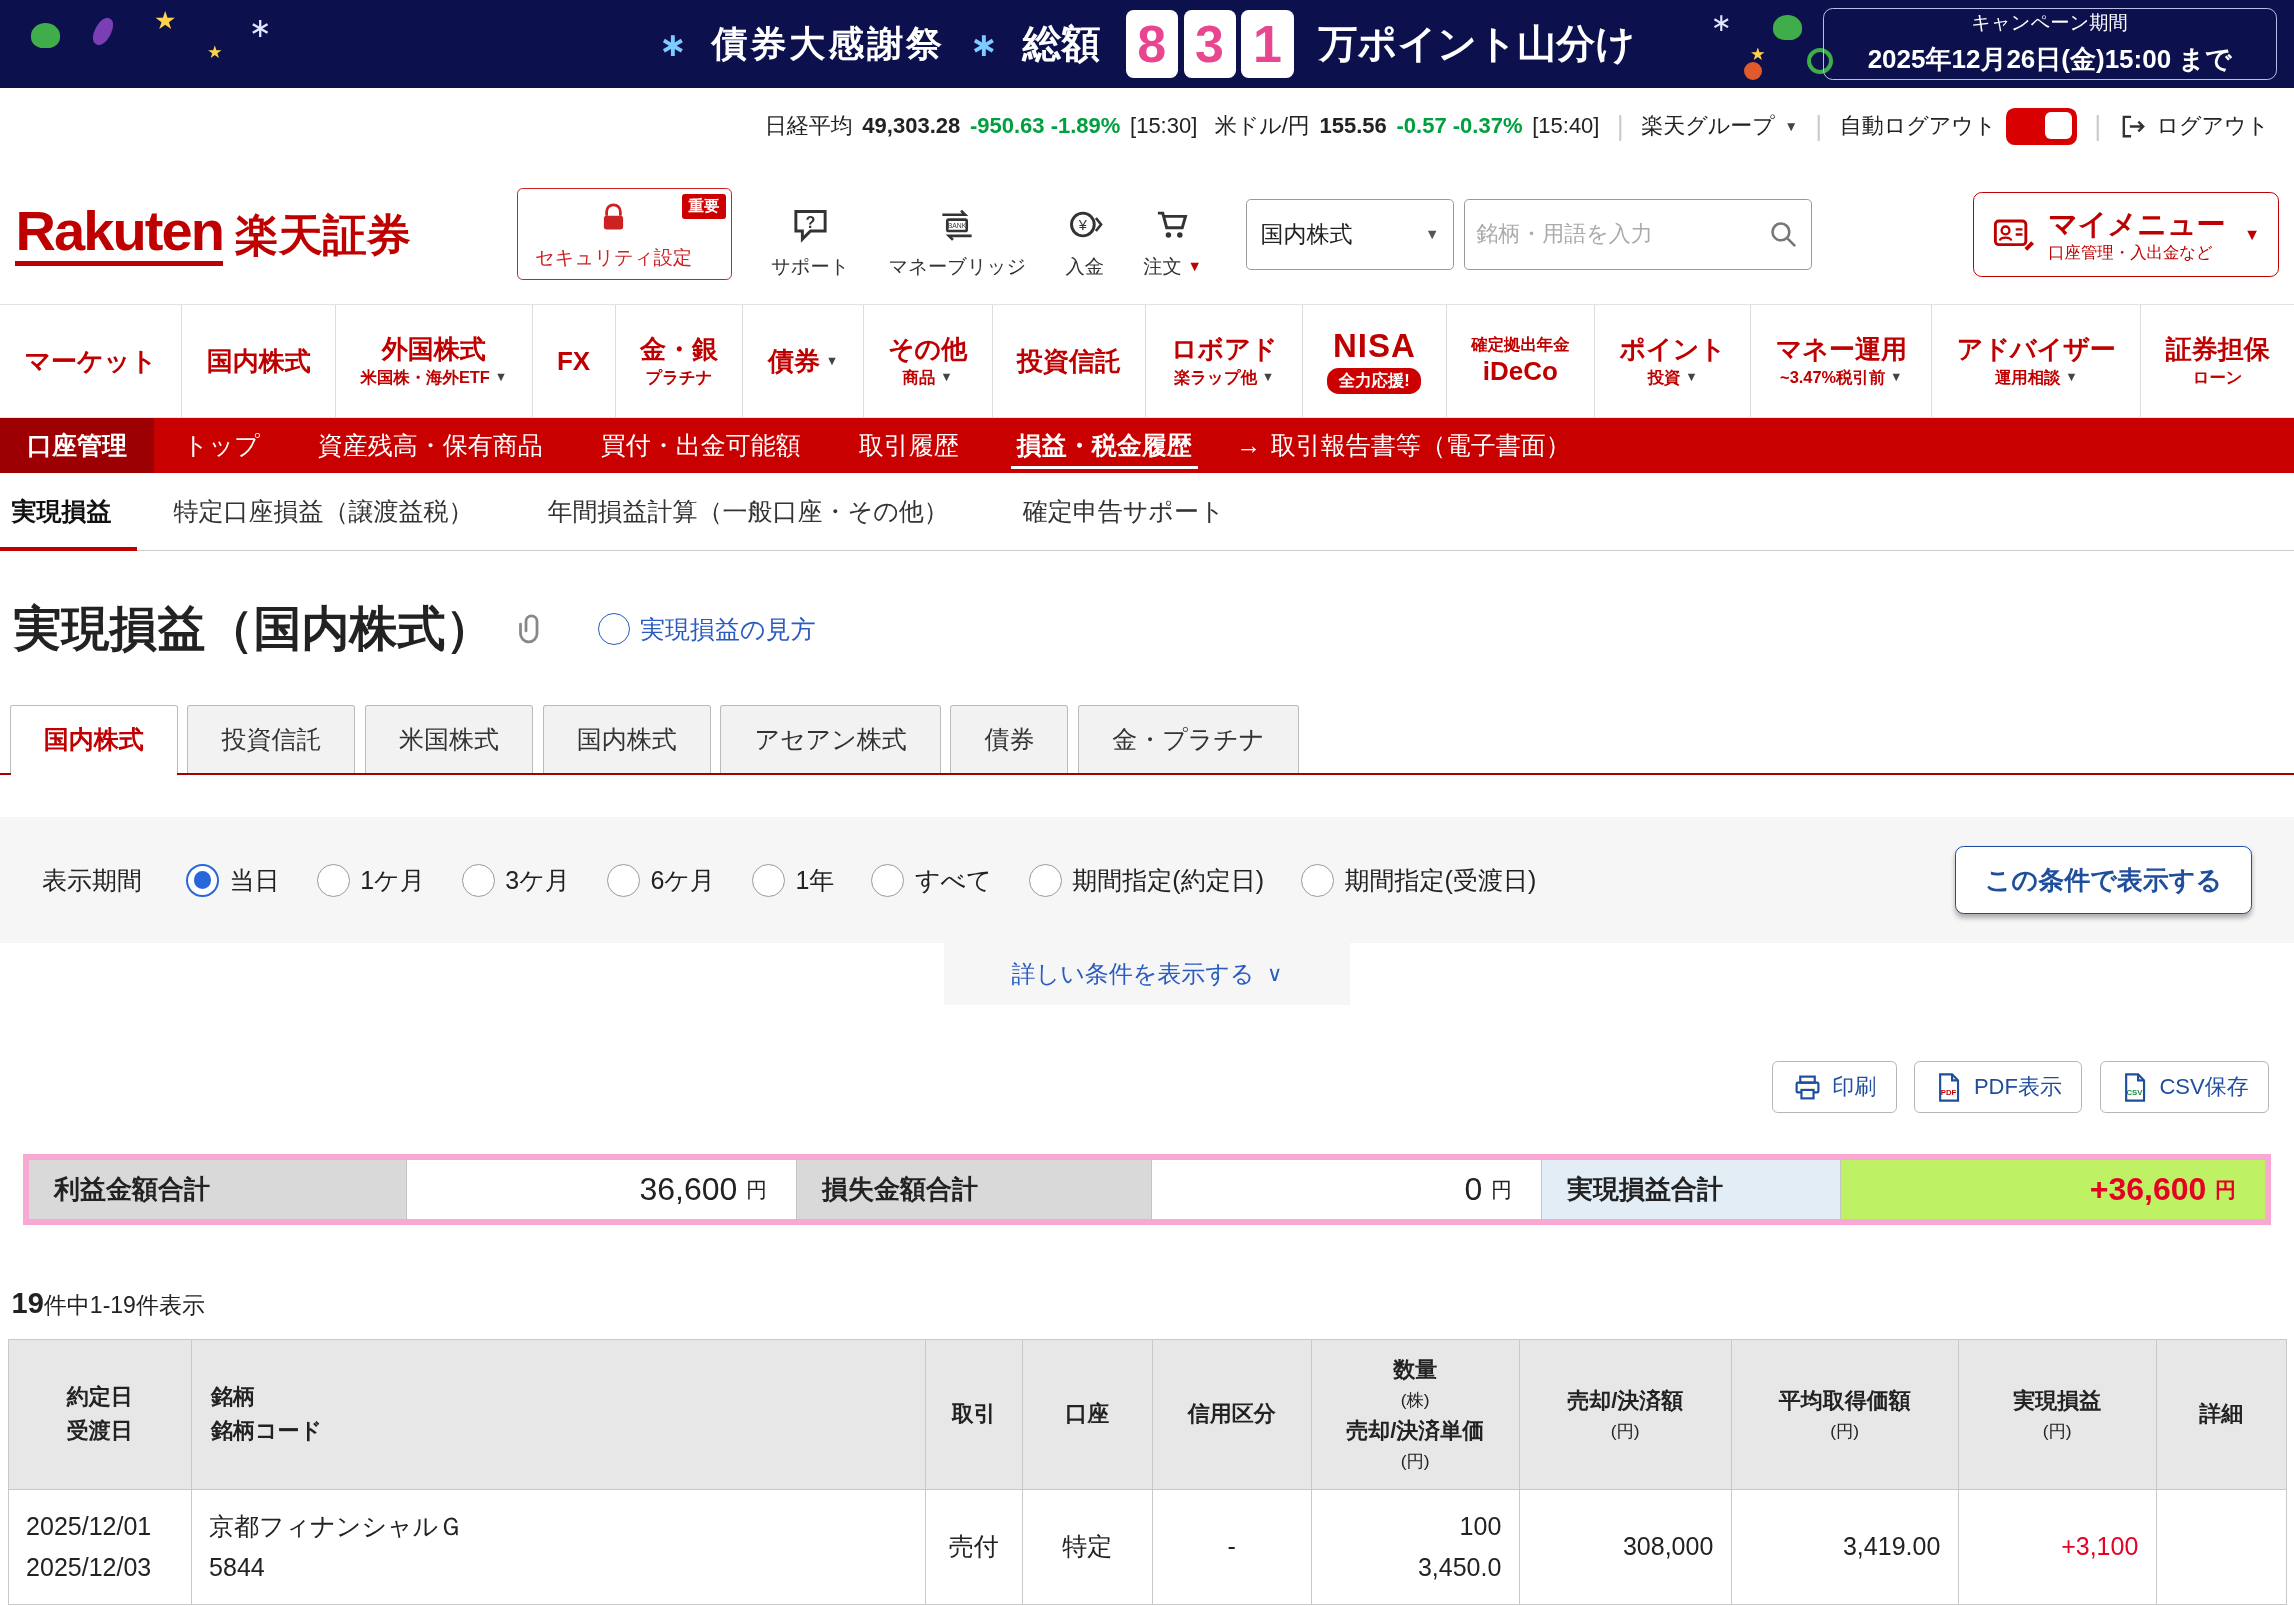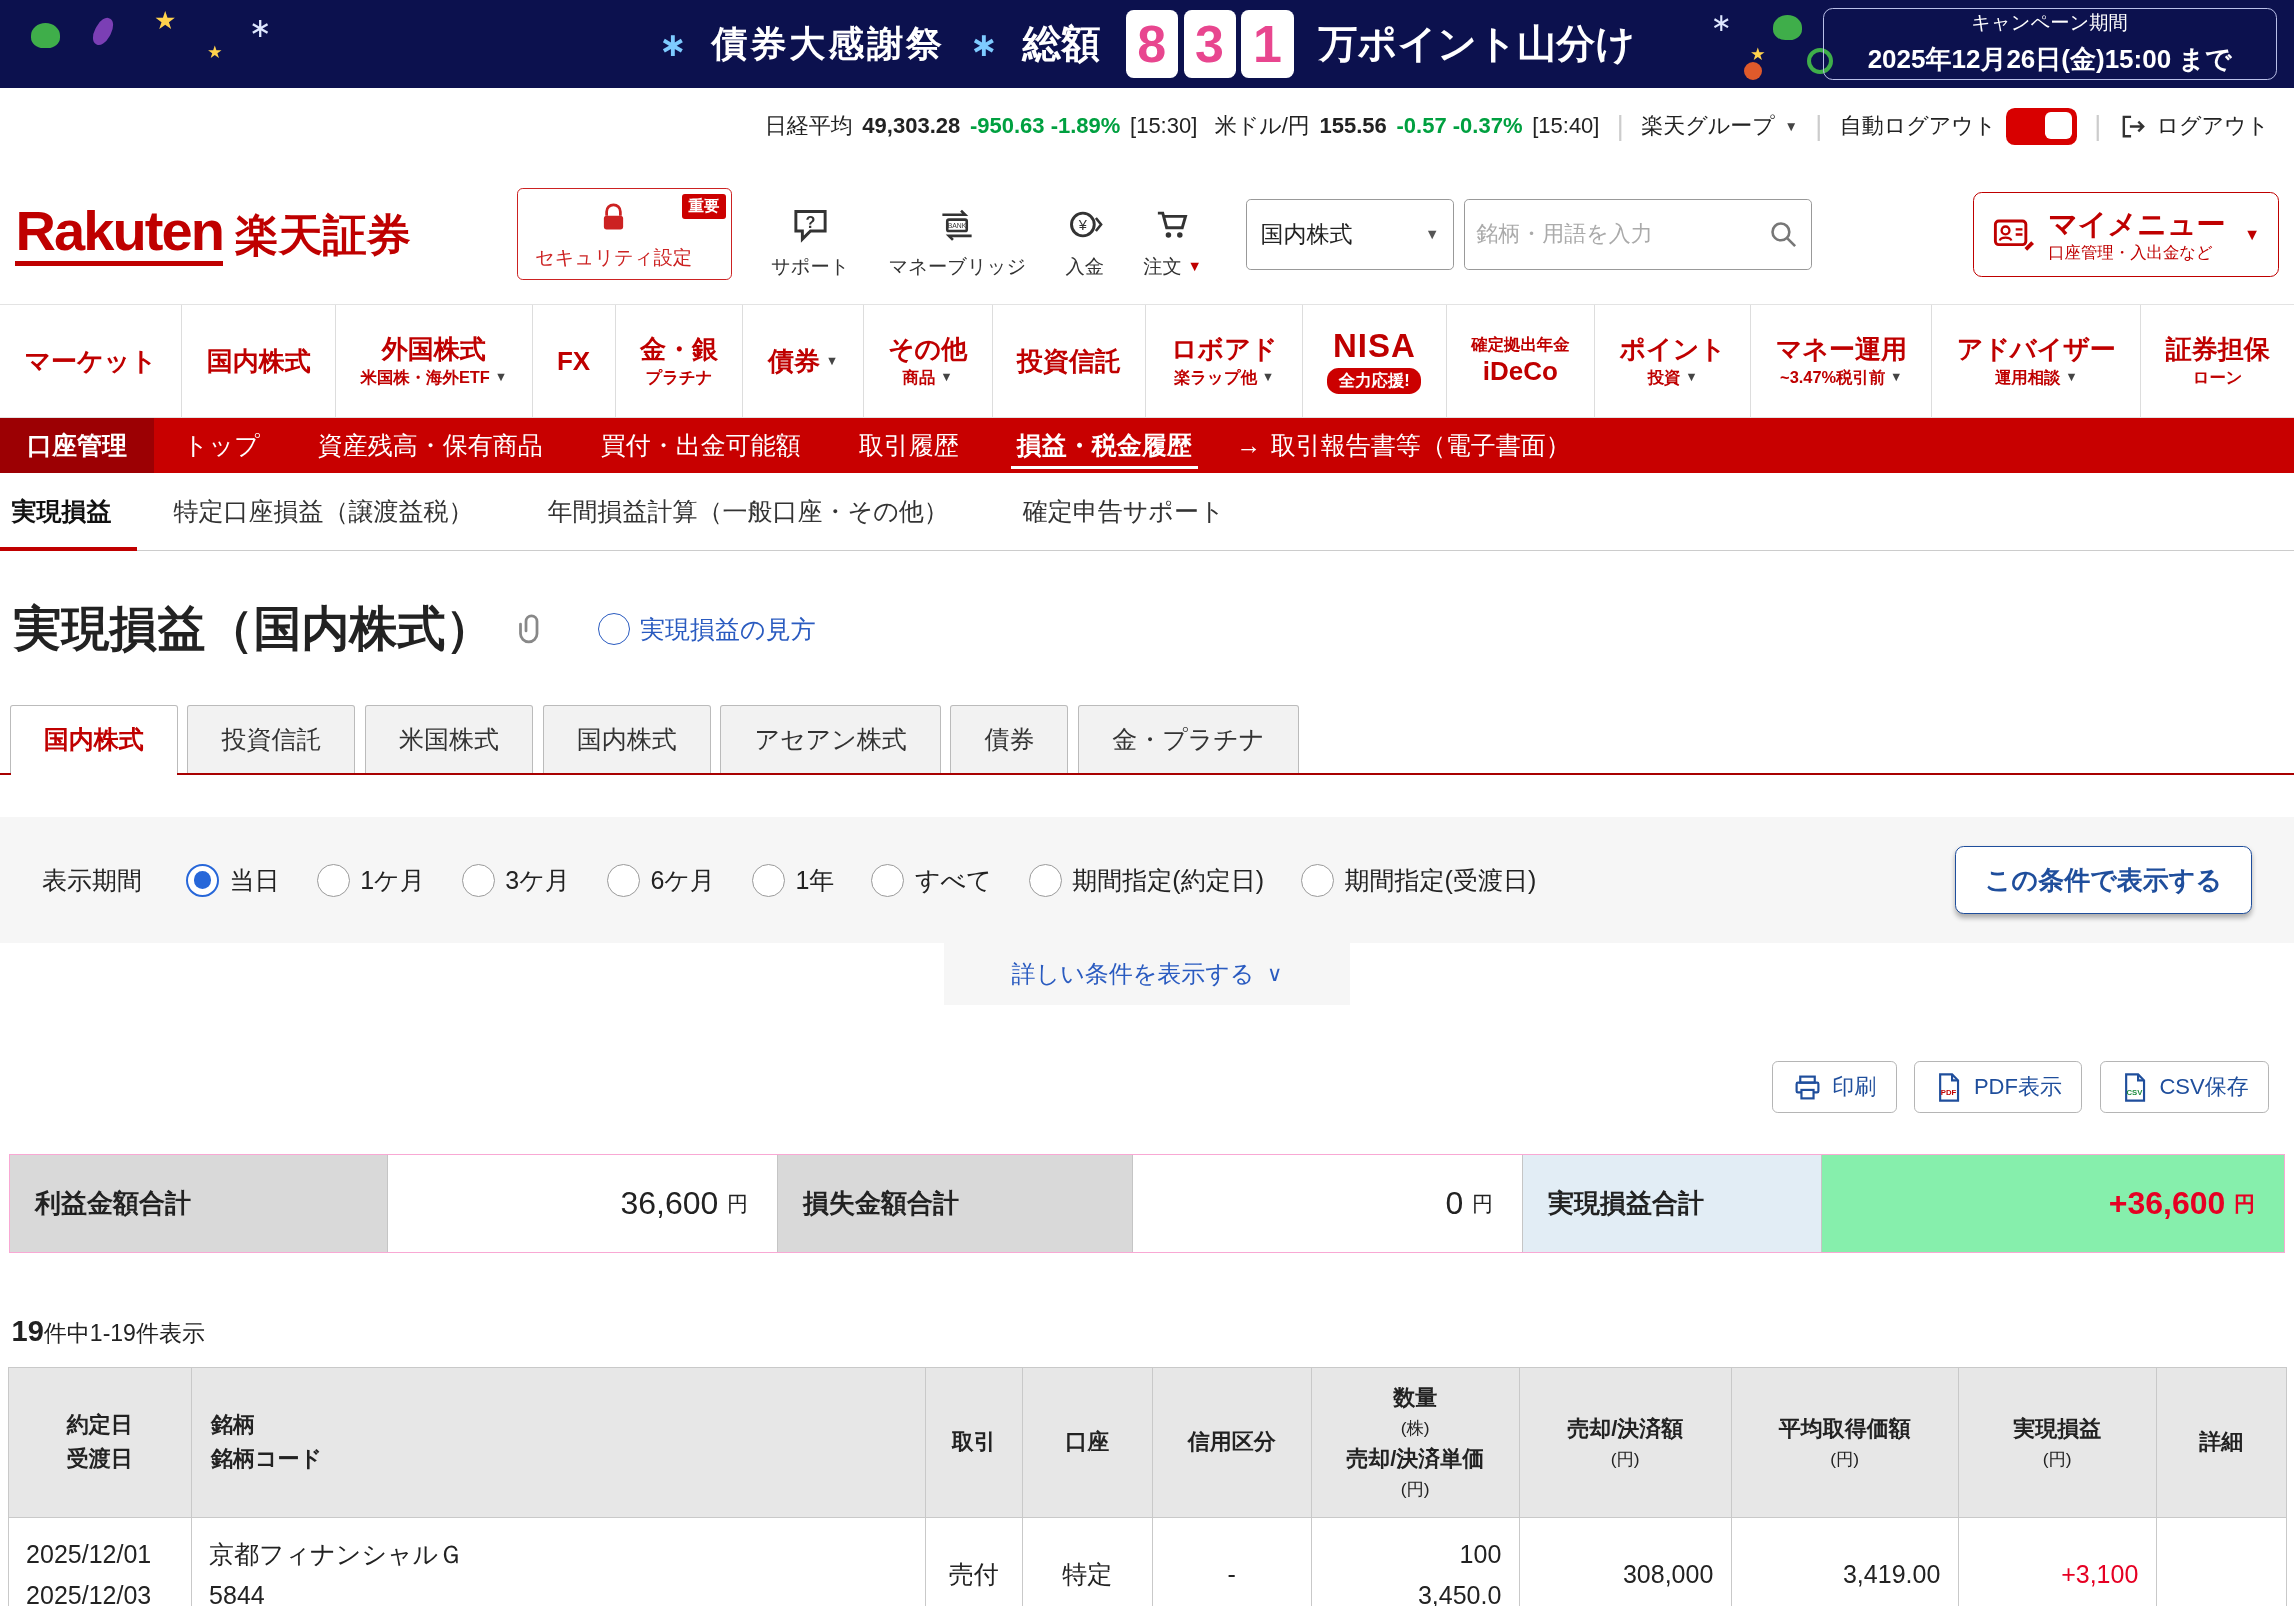--- a/index.html
+++ b/index.html
@@ -113,27 +113,27 @@
   .radio.selected .rdot::after { content:""; position:absolute; inset:5.8px; border-radius:50%; background:#2767d9; }
   .filter-submit { margin-left:auto; background:#fff; border:1.9px solid #1f4e9c; color:#1f4e9c; font-weight:bold; font-size:26px; padding:15.4px 29px; border-radius:8.7px; box-shadow:0 3.9px 5.8px rgba(0,0,0,0.30); cursor:pointer; font-family:inherit; }
   .filter-expand { width:406px; height:62px; background:#f6f6f6; margin:0 auto; display:flex; align-items:center; justify-content:center; gap:12.6px; color:#2a5bc0; font-size:24px; cursor:pointer; }
   .expand-chevron { font-size:21px; }
 
   
   .actions-row { display:flex; justify-content:flex-end; gap:17.4px; padding-right:25px; margin-top:56px; }
   .action-btn { display:flex; align-items:center; gap:10.6px; border:1px solid #b5b5b5; background:#fff; border-radius:5.8px; padding:9.7px 19.3px; font-size:22px; color:#1f4e9c; cursor:pointer; font-family:inherit; }
 
   
-  .summary { display:flex; margin:41px 9px 0; border:1px solid #f9a8d4; height:99px; font-size:26px; align-items:stretch; }
+  .summary { display:flex; margin:41px 23px 0; border:6px solid #f9a8d4; height:71px; font-size:26px; align-items:stretch; }
   .sum-label { background:#d9d9d9; display:flex; align-items:center; padding:0 25px; font-weight:bold; border-right:1px solid #c5c5c5; width:378px; flex:none; }
   .sum-label.l2 { width:355px; }
   .sum-label.total { background:#e2edf5; width:299px; }
   .sum-value { display:flex; align-items:baseline; justify-content:flex-end; padding:0 29px; width:390px; border-right:1px solid #c5c5c5; font-size:32px; flex:none; align-items:center; }
   .sum-unit { font-size:21px; margin-left:8.7px; }
-  .sum-value.total { flex:1 1 auto; width:auto; background:#86efac; color:#e60023; font-weight:bold; border-right:none; }
+  .sum-value.total { flex:1 1 auto; width:auto; background:#bef264; color:#e60023; font-weight:bold; border-right:none; }
 
   
   .result-count { margin:62px 0 17.4px 11.6px; font-size:23px; color:#222; }
   .result-count b { font-size:29px; }
   .pl-table { width:2279px; margin:0 7.7px; border-collapse:collapse; table-layout:fixed; }
   .pl-table th { background:#e7e7e7; border:1px solid #c9c9c9; font-size:22px; font-weight:bold; padding:13.5px 7.7px; line-height:1.55; vertical-align:middle; text-align:center; color:#222; }
   .pl-table th.hl { text-align:left; padding-left:19.3px; }
   .th-small { font-size:17.4px; font-weight:normal; }
   .pl-table td { border:1px solid #c9c9c9; font-size:25px; padding:15.4px 17.4px; height:115px; vertical-align:middle; line-height:1.65; }
   td.al { text-align:left; } td.ac { text-align:center; } td.ar { text-align:right; }

